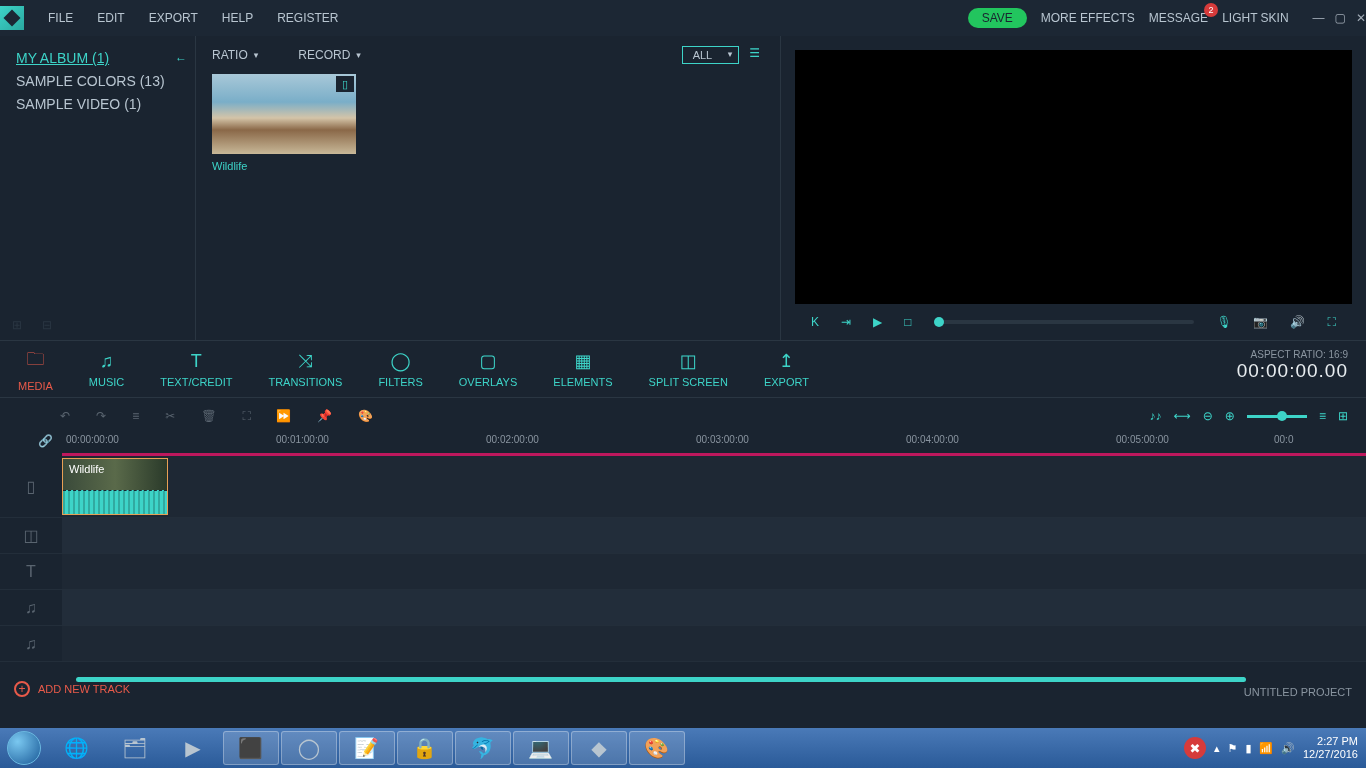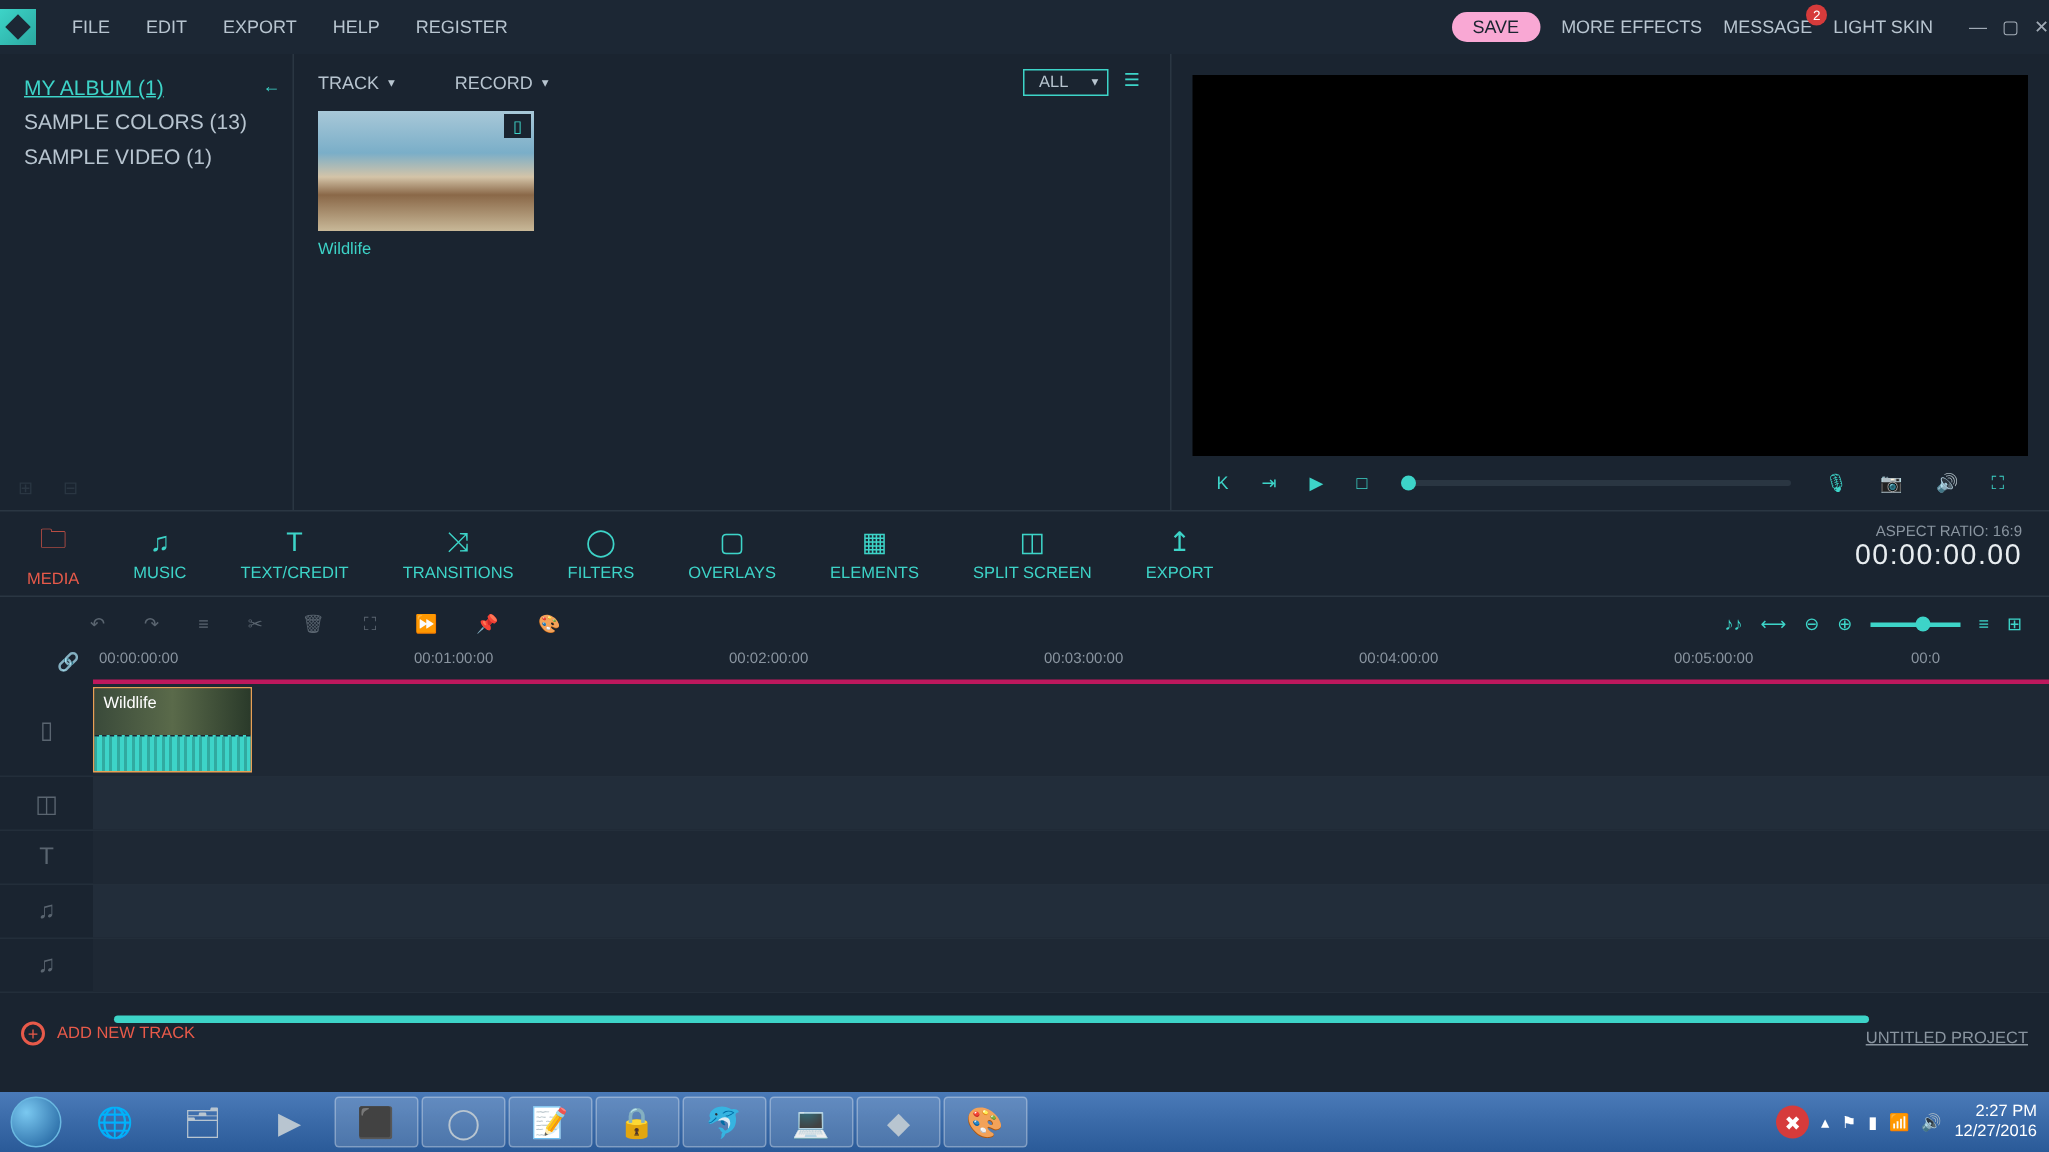--- a/index.html
+++ b/index.html
@@ -2,21 +2,21 @@
 <html><head>
 <meta charset="utf-8">
 <style>
 * { margin: 0; padding: 0; box-sizing: border-box; font-family: "Segoe UI", Arial, sans-serif; }
 body { background: #1a2430; color: #b8c5d0; font-size: 12px; width: 1366px; height: 768px; overflow: hidden; position: relative; }
 .titlebar { height: 36px; background: #1c2734; display: flex; align-items: center; padding: 0 0; text-align: right; }
 .logo { width: 24px; height: 24px; background: linear-gradient(135deg, #3dd4c8, #2aa8a0); margin-right: 12px; position: relative; }
 .logo::after { content: ""; position: absolute; top: 6px; left: 6px; width: 12px; height: 12px; background: #1c2734; transform: rotate(45deg); }
 .menu-item { color: #b8c5d0; padding: 0 12px; cursor: pointer; font-size: 12px; }
 .titlebar-right { margin-left: auto; display: flex; align-items: center; gap: 14px; }
-.save-btn { background: #f9a8d4; color: #1a2430; padding: 3px 14px; border-radius: 10px; font-size: 12px; cursor: pointer; }
+.save-btn { background: #22c55e; color: #1a2430; padding: 3px 14px; border-radius: 10px; font-size: 12px; cursor: pointer; }
 .msg-badge { position: relative; }
 .badge { position: absolute; top: -8px; right: -10px; background: #d63b3b; color: #fff; width: 14px; height: 14px; border-radius: 50%; font-size: 9px; display: flex; align-items: center; justify-content: center; }
 .win-controls { display: flex; gap: 10px; margin-left: 10px; color: #a0aab5; }
 .win-controls span { cursor: pointer; }
 .main-upper { height: 304px; display: flex; }
 .sidebar { width: 195px; padding: 14px 16px; position: relative; }
 .sidebar-item { display: block; margin-bottom: 7px; font-size: 14px; cursor: pointer; }
 .sidebar-item.active { color: #3dd4c8; text-decoration: underline; }
 .collapse-btn { position: absolute; right: 8px; top: 14px; color: #3dd4c8; cursor: pointer; }
 .media-area { flex: 1; padding: 12px 16px; border-left: 1px solid #2a3642; border-right: 1px solid #2a3642; position: relative; }
@@ -56,21 +56,21 @@
 .track-body { flex: 1; background: #222d3a; position: relative; }
 .track:nth-child(odd) .track-body { background: #1e2834; }
 .clip { position: absolute; left: 0; top: 2px; bottom: 2px; width: 106px; border: 1px solid #e8a055; display: flex; flex-direction: column; }
 .clip-vid { flex: 1; background: linear-gradient(90deg, #3a4a3a, #5a6a4a, #2a3a2a); color: #fff; font-size: 11px; padding: 4px 6px; }
 .clip-aud { height: 24px; background: #3dd4c8; border-top: 1px dashed #1a2430; position: relative; overflow: hidden; }
 .clip-aud::after { content: ""; position: absolute; inset: 0; background: repeating-linear-gradient(90deg, rgba(0,0,0,.2) 0 2px, transparent 2px 5px); }
 .playhead-link { position: absolute; left: 28px; top: 0; bottom: 0; width: 36px; display: flex; align-items: flex-start; justify-content: center; color: #3dd4c8; }
 .hscroll { position: absolute; bottom: 22px; left: 76px; right: 120px; height: 5px; background: #3dd4c8; border-radius: 3px; }
 .add-track { position: absolute; bottom: 0; left: 0; right: 0; height: 30px; display: flex; align-items: center; padding: 0 14px; color: #e85a4a; gap: 8px; font-size: 11px; }
 .add-track .plus { width: 16px; height: 16px; border: 2px solid #e85a4a; border-radius: 50%; display: flex; align-items: center; justify-content: center; font-size: 12px; }
-.proj-name { position: absolute; right: 14px; bottom: 6px; color: #8a95a0; font-size: 11px; text-decoration: underline; }
+.proj-name { position: absolute; right: 14px; bottom: 6px; color: #8a95a0; font-size: 11px; }
 .taskbar { position: absolute; bottom: 0; left: 0; right: 0; height: 40px; background: linear-gradient(to bottom, #4a7ab8, #2a5a98); display: flex; align-items: center; }
 .start-orb { width: 48px; height: 40px; display: flex; align-items: center; justify-content: center; }
 .orb { width: 34px; height: 34px; border-radius: 50%; background: radial-gradient(circle at 30% 30%, #7ac8f0, #1a5a98); border: 1px solid #6ab8e0; }
 .task-icon { width: 56px; height: 34px; margin: 0 1px; border-radius: 3px; display: flex; align-items: center; justify-content: center; font-size: 20px; cursor: pointer; }
 .task-icon.running { background: rgba(255,255,255,.15); border: 1px solid rgba(255,255,255,.3); }
 .tray { margin-left: auto; display: flex; align-items: center; gap: 8px; padding-right: 8px; color: #fff; font-size: 11px; }
 .tray-clock { text-align: right; line-height: 1.2; }
 .tray-icons { display: flex; gap: 8px; align-items: center; }
 .red-circle { width: 22px; height: 22px; border-radius: 50%; background: #d63b3b; color: #fff; display: flex; align-items: center; justify-content: center; font-size: 13px; }
 </style>
@@ -108,21 +108,21 @@
     <span class="collapse-btn">←</span>
     <div class="sidebar-btm">
       <span>⊞</span>
       <span>⊟</span>
     </div>
   </div>
 
   <div class="media-area">
     <div class="media-toolbar">
       <span class="dropdown">
-          <span>TRACK</span>
+          <span>RATIO</span>
           <span class="chev">▾</span>
         </span>
       <span class="dropdown">
           <span>RECORD</span>
           <span class="chev">▾</span>
         </span>
     </div>
     <div class="filter-right">
       <div class="filter-select"><span>ALL</span> <span class="chev" style="position:absolute; right:6px;">▾</span></div>
       <span style="color:#3dd4c8;">☰</span>

